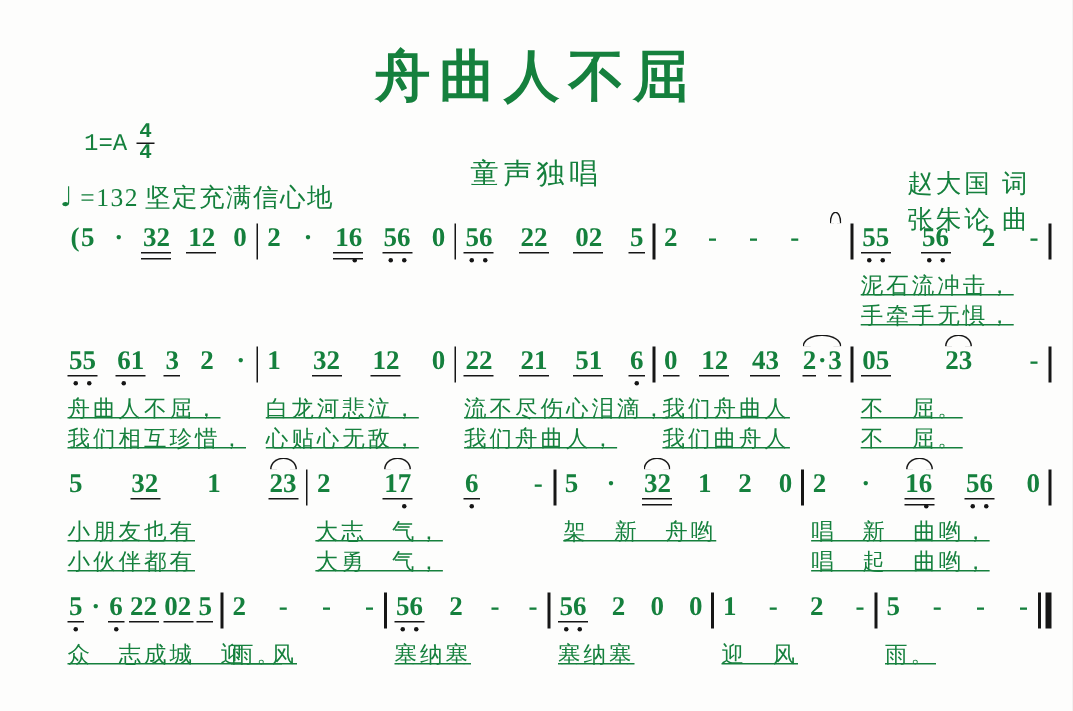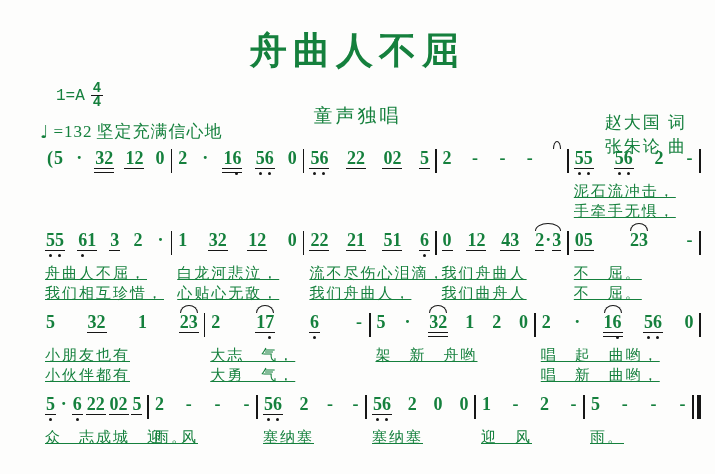--- a/index.html
+++ b/index.html
@@ -562,22 +562,22 @@
                 <div class="t">6</div>
                 <div class="dot"></div>
               </div>
             </div>
             <div class="unit">
               <div class="ch">
                 <div class="t">0</div>
               </div>
             </div>
           </div>
+          <div class="lyr">唱　新　曲哟，</div>
           <div class="lyr">唱　起　曲哟，</div>
-          <div class="lyr">唱　新　曲哟，</div>
         </div>
         <div class="bar"></div>
       </div>
       <div class="system">
         <div class="measure">
           <div class="notes">
             <div class="unit u1">
               <div class="ch">
                 <div class="t">5</div>
                 <div class="dot"></div>

